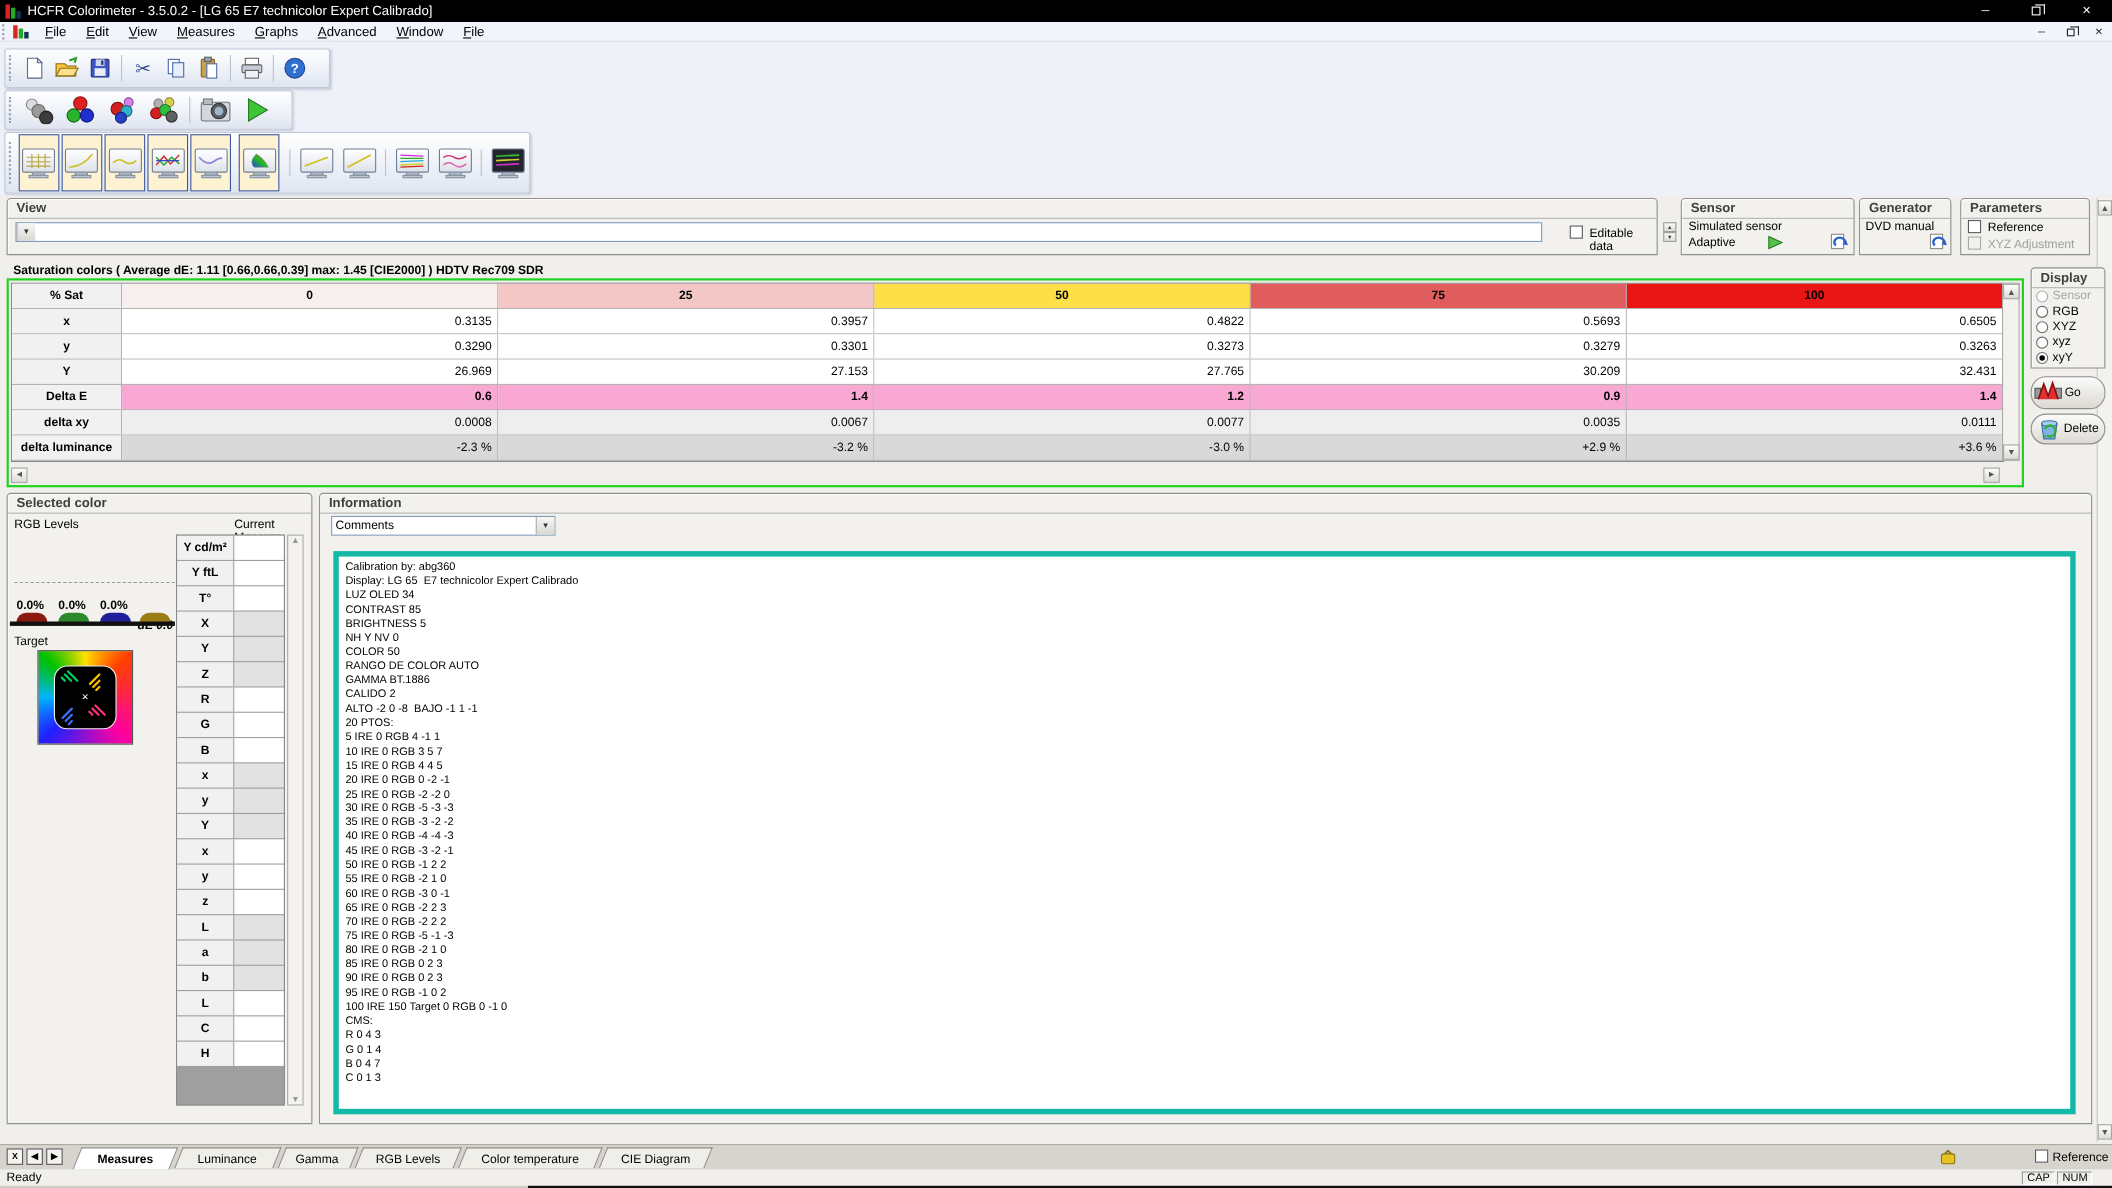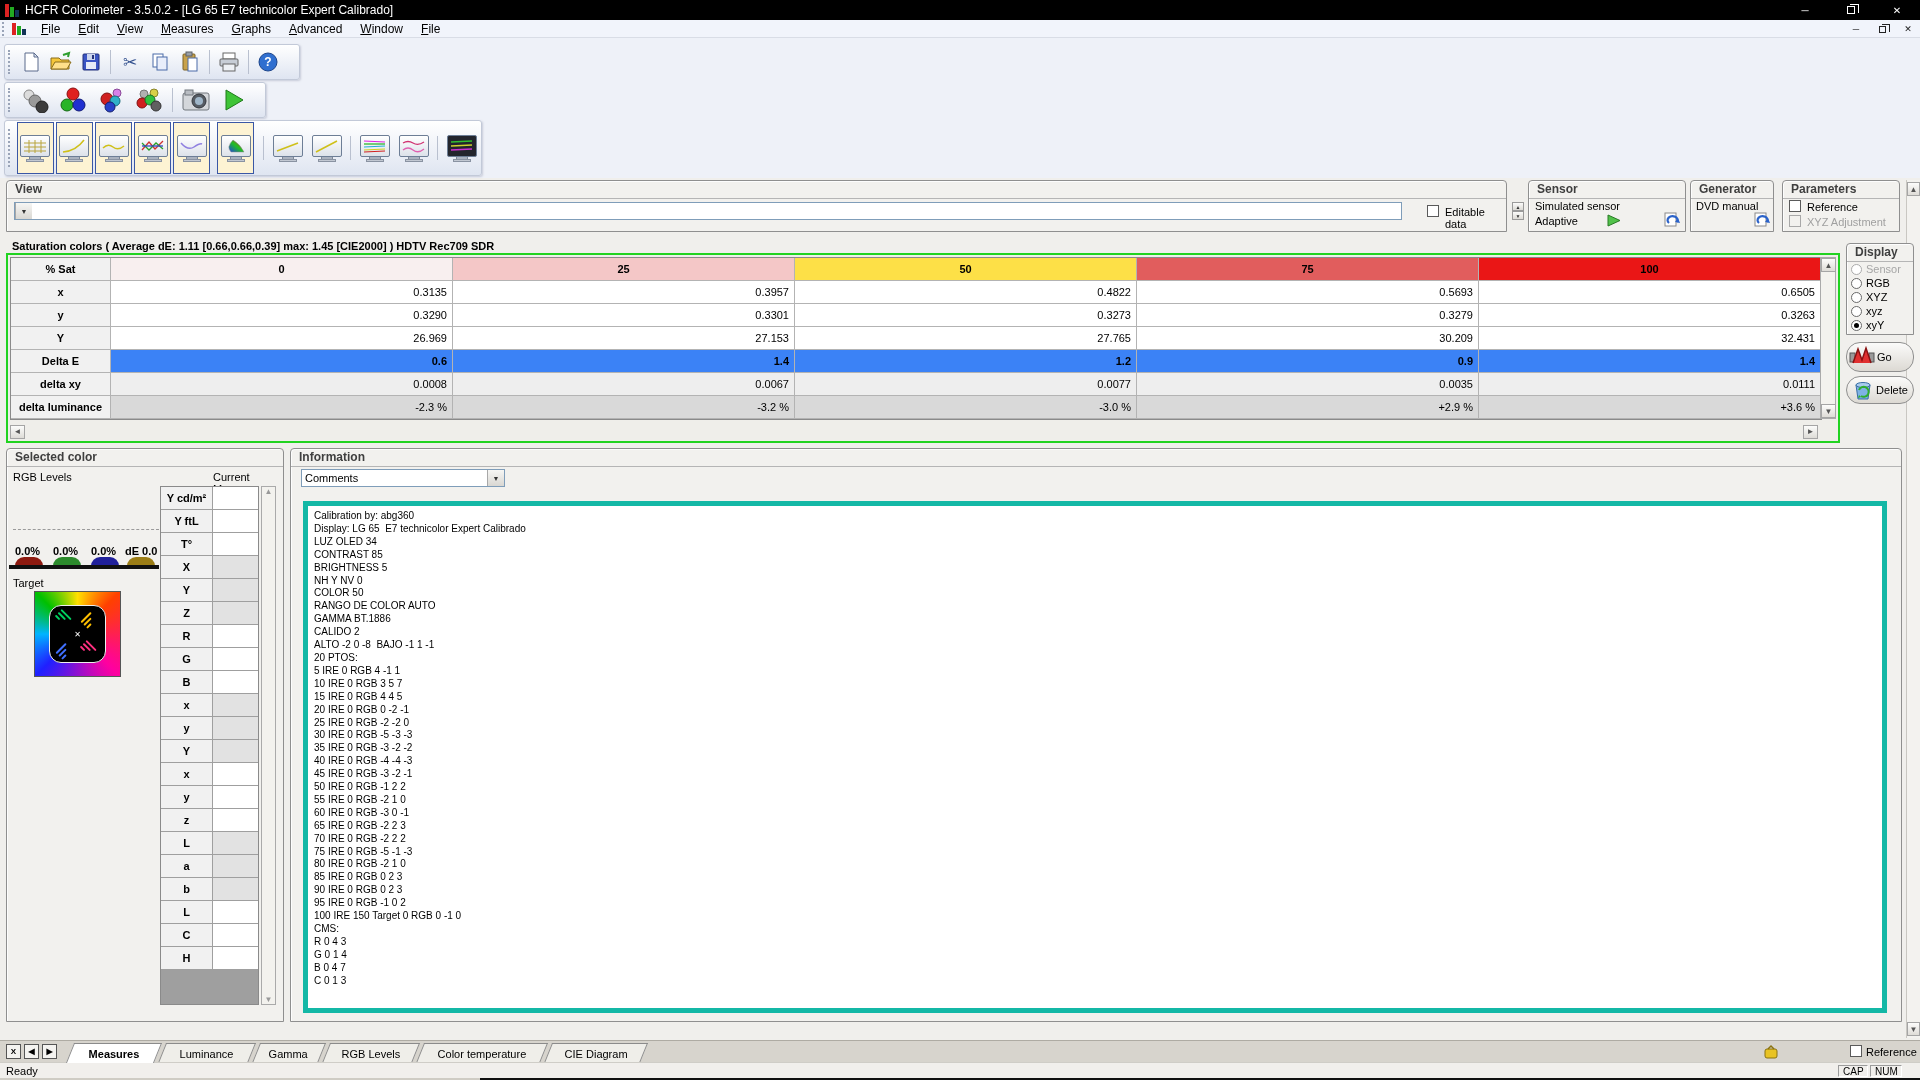--- a/index.html
+++ b/index.html
@@ -59,21 +59,21 @@
 
   
   .sat-title { position:absolute; left:12px; top:240px; font-weight:bold; font-size:11px; }
   .sat-box { position:absolute; left:6px; top:253px; width:1834px; height:190px; border:2px solid #21d321; background:#efeeea; }
   .sat-grid { position:absolute; left:2px; top:2px; width:1812px; display:grid; grid-template-columns:100px repeat(5,1fr); grid-auto-rows:23px; border:1px solid #8a8a8a; background:#fff; }
   .sat-grid > div { border-right:1px solid #b3b3b3; border-bottom:1px solid #b3b3b3; display:flex; align-items:center; }
   .hc { justify-content:center; font-weight:bold; background:#f1f1f1; }
   .rl { justify-content:center; font-weight:bold; background:#f1f1f1; }
   .dc { justify-content:flex-end; padding-right:5px; background:#fff; }
   .c0 { background:#f8efef; } .c1 { background:#f4c7c7; } .c2 { background:#fde047; } .c3 { background:#e15d5d; } .c4 { background:#ea1616; }
-  .ge { background:#3b82f6; font-weight:bold; }
+  .ge { background:#f9a8d4; font-weight:bold; }
   .xyrow { background:#eeeeee; }
   .lumrow { background:#d9d9d9; }
   .vsb { position:absolute; right:2px; top:2px; width:16px; height:162px; background:#f3f2ee; border:1px solid #aaa; display:flex; flex-direction:column; justify-content:space-between; }
   .hsb { position:absolute; left:2px; bottom:2px; height:15px; right:20px; background:#efeeea; display:flex; justify-content:space-between; align-items:center; }
   .sbtn { width:15px; height:14px; background:linear-gradient(#fcfcfb,#dedcd7); border:1px solid #a5a5a5; color:#555; font-size:8px; display:flex; align-items:center; justify-content:center; }
 
   
   .radio-row { display:flex; align-items:center; gap:4px; padding:1px 4px; }
   .side-btn { position:absolute; width:68px; height:30px; background:linear-gradient(#fbfbfa,#dcd9d3); border:1px solid #8f8f8f; border-radius:14px; display:flex; align-items:center; gap:2px; padding:0 2px; overflow:hidden; }
 
@@ -550,21 +550,21 @@
 
 <div class="panel" style="left:6px; top:448px; width:278px; height:574px;">
   <div class="panel-title">Selected color</div>
   <span class="lbl" style="left:6px; top:22px;">RGB Levels</span>
   <span class="lbl" style="left:158px; top:22px;margin-left:48px;">Current Measure</span>
 
   <div class="dash-line" style="left:6px; top:80px; width:146px;"></div>
   <span class="pct" style="left:8px;  top:96px;">0.0%</span>
   <span class="pct" style="left:46px; top:96px;">0.0%</span>
   <span class="pct" style="left:84px; top:96px;">0.0%</span>
-  <span class="pct" style="left:118px;top:96px;">dE 0.0</span>
+  <span class="pct" style="left:118px;top:114px;font-style:italic;">dE 0.0</span>
   <span class="bump" style="left:8px;  top:108px; background:#8d1a10;"></span>
   <span class="bump" style="left:46px; top:108px; background:#2c8a2c;"></span>
   <span class="bump" style="left:84px; top:108px; background:#20209a;"></span>
   <span class="bump" style="left:120px;top:108px; background:#9b7d16;"></span>
   <span class="blackbar" style="left:2px; top:116px; width:150px;"></span>
 
   <span class="lbl" style="left:6px; top:128px;">Target</span>
   <div class="target-img" style="left:27px; top:142px;">
     <div class="target-core">
       <div class="dashes" style="left:6px; top:6px; transform:rotate(45deg);">

